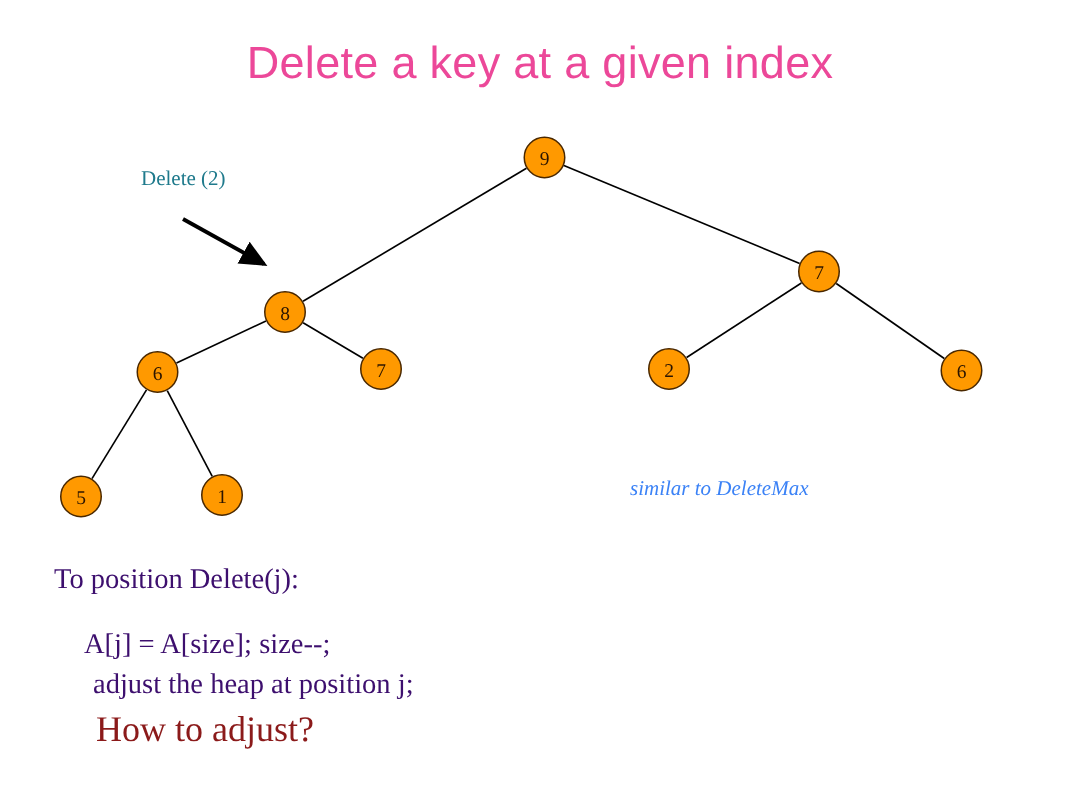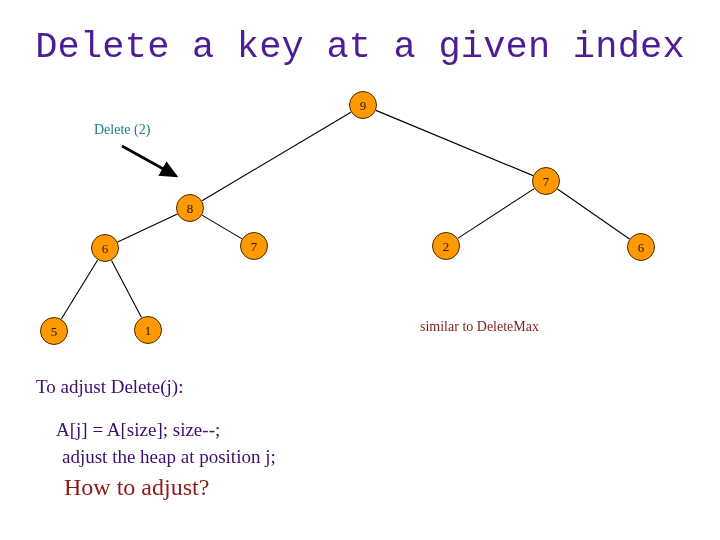--- a/index.html
+++ b/index.html
@@ -16,23 +16,23 @@
     font-family: "Liberation Serif", "DejaVu Serif", serif;
   }
 
   
   #title {
     position: absolute;
     left: 0;
     top: 26px;
     width: 720px;
     text-align: center;
-    font-size: 37px;
-    color: #4c1d95;
-    font-family: Liberation Mono, monospace;
+    font-size: 30px;
+    color: #ec4899;
+    font-family: Liberation Sans, sans-serif;
     letter-spacing: 0.2px;
     white-space: nowrap;
   }
 
   
   #tree-svg {
     position: absolute;
     left: 0;
     top: 0;
     width: 720px;
@@ -52,34 +52,35 @@
     font-family: "Liberation Serif", "DejaVu Serif", serif;
     font-size: 13px;
     color: #2b1500;
     line-height: 1;
   }
 
   
   #delete-label {
     position: absolute;
     left: 94px;
-    top: 122px;
+    top: 112px;
     font-size: 14px;
     color: #1f7a8c;
     font-family: "Liberation Serif", "DejaVu Serif", serif;
     white-space: nowrap;
   }
   #similar-label {
     position: absolute;
     left: 420px;
     top: 319px;
     font-size: 14px;
-    color: #7f1d1d;
+    color: #3b82f6;
     font-family: "Liberation Serif", "DejaVu Serif", serif;
     white-space: nowrap;
+    font-style: italic;
   }
 
   
   #body-text {
     position: absolute;
     left: 36px;
     top: 374px;
     color: #3d0f6e;
     font-size: 19px;
     font-family: "Liberation Serif", "DejaVu Serif", serif;
@@ -136,20 +137,20 @@
       <div class="node" style="left: 627px; top: 233px; width: 28px; height: 28px; background: rgb(255, 153, 0); border-color: rgb(74, 40, 0);">6</div>
       <div class="node" style="left: 40px; top: 317px; width: 28px; height: 28px; background: rgb(255, 153, 0); border-color: rgb(74, 40, 0);">5</div>
       <div class="node" style="left: 134px; top: 316px; width: 28px; height: 28px; background: rgb(255, 153, 0); border-color: rgb(74, 40, 0);">1</div>
     </div>
 
   <div id="delete-label">Delete (2)</div>
 
   <div id="similar-label">similar to DeleteMax</div>
 
   <div id="body-text">
-    <div class="l1">To adjust Delete(j):</div>
+    <div class="l1">To position Delete(j):</div>
     <div class="l2">A[j] = A[size]; size--;</div>
     <div class="l3">adjust the heap at position j;</div>
   </div>
 
   <div id="howto">How to adjust?</div>
 
 </div>
 
 </body></html>

